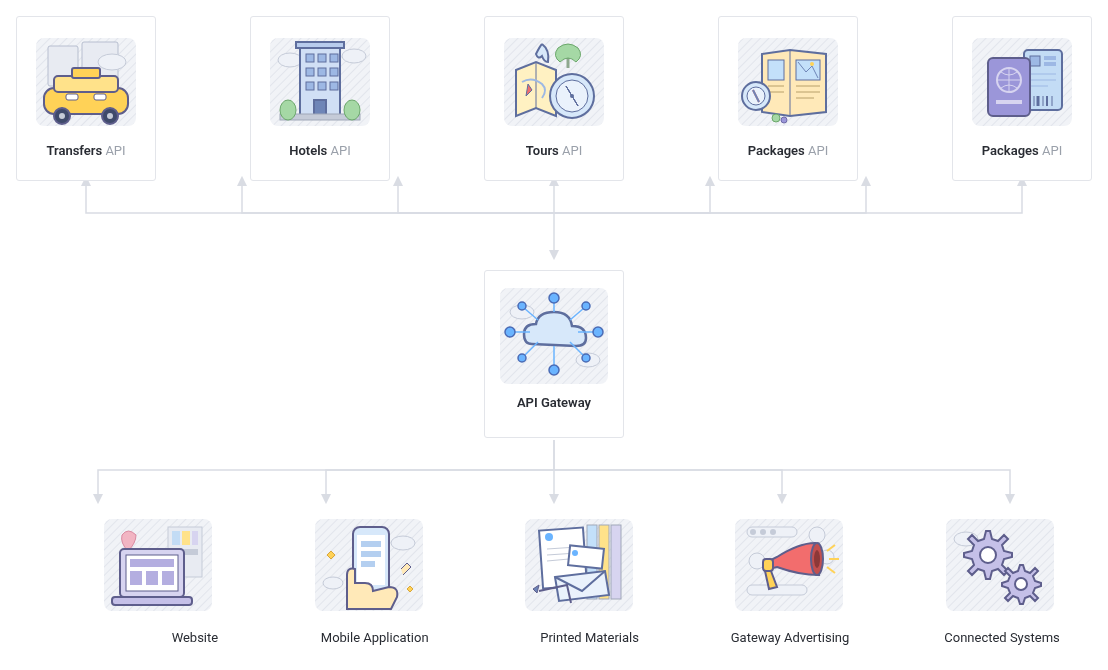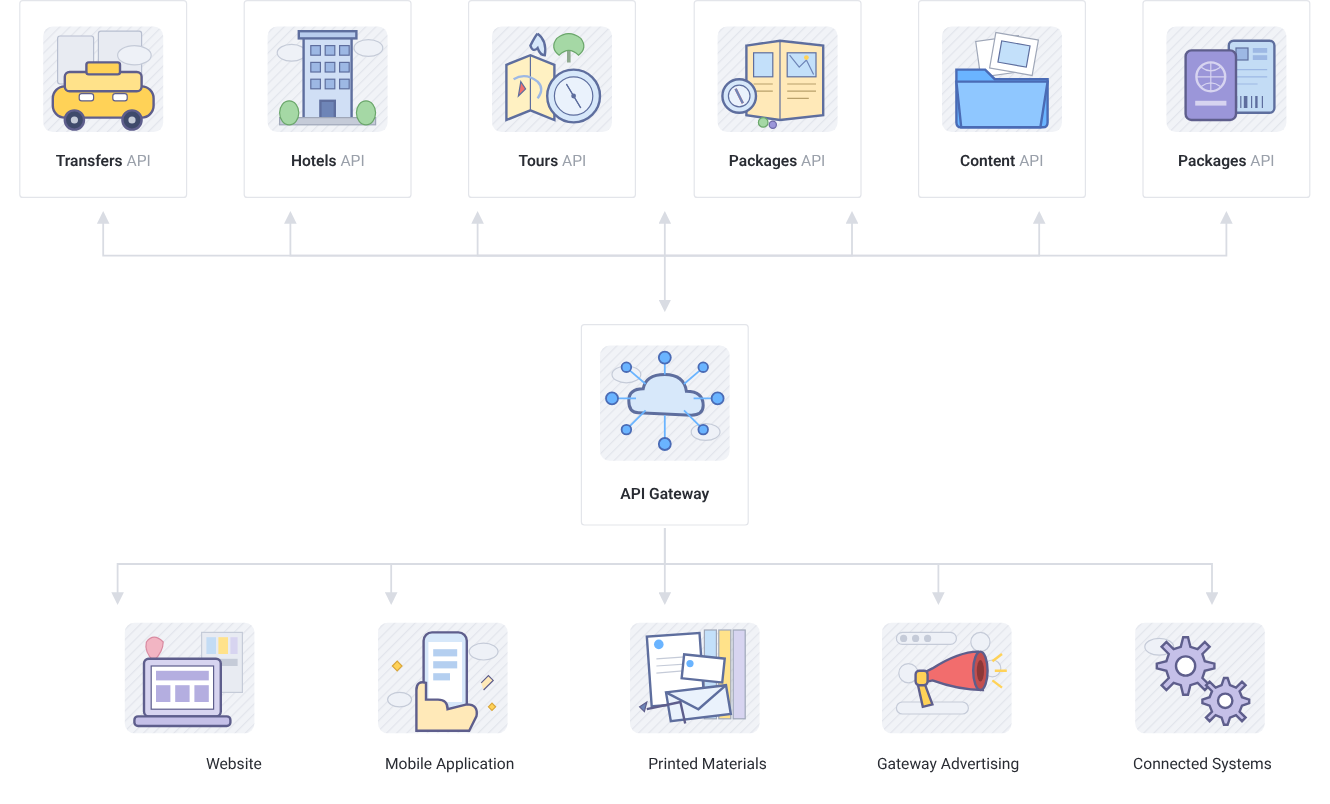--- a/index.html
+++ b/index.html
@@ -1,26 +1,26 @@
 <!DOCTYPE html>
 <html><head>
 <meta charset="utf-8">
 <style>
   * { box-sizing: border-box; margin: 0; padding: 0; }
   body { font-family: -apple-system, BlinkMacSystemFont, "Segoe UI", Roboto, sans-serif; background: #fff; width: 1108px; height: 670px; overflow: hidden; }
   .diagram { position: relative; width: 1108px; height: 670px; }
-  .api-row { position: absolute; top: 0; left: 0; right: 0; display: flex; justify-content: space-between; padding: 0 16px; align-items: center; }
+  .api-row { position: absolute; top: 0; left: 0; right: 0; display: flex; justify-content: space-between; padding: 16px 16px; align-items: center; }
   .api-card { width: 140px; height: 165px; border: 1px solid #E3E5EA; border-radius: 3px; background: #fff; display: flex; flex-direction: column; align-items: center; padding: 10px 8px; }
   .api-card .icon { width: 120px; height: 110px; display:flex; align-items:center; justify-content:center; }
   .api-card .label { font-size: 13px; color: #292C33; margin-top: 6px; text-align:center; white-space:nowrap; }
   .api-card .label .light { color: #9AA0AA; font-weight: 400; }
   .api-card .label .bold { font-weight: 600; color: #292C33; }
   .center-card { position: absolute; top: 270px; left: 50%; transform: translateX(-50%); width: 140px; height: 168px; border: 1px solid #E3E5EA; border-radius: 3px; background:#fff; display:flex; flex-direction:column; align-items:center; padding:10px 8px; }
   .center-card .icon { width: 120px; height: 110px; display:flex; align-items:center; justify-content:center; }
-  .center-card .label { font-size: 13px; font-weight: 600; color:#292C33; margin-top:14px; }
+  .center-card .label { font-size: 13px; font-weight: 600; color:#292C33; margin-top:4px; }
   .client-row { position: absolute; top: 510px; left: 0; right: 0; display: flex; justify-content: space-around; padding: 0 28px; }
   .client-card { width: 170px; display:flex; flex-direction:column; align-items:flex-end; }
   .client-card .icon { width: 120px; height: 110px; display:flex; align-items:center; justify-content:center; }
   .client-card .label { font-size: 13px; color: #292C33; margin-top: 10px; white-space:nowrap; }
   svg.connector { position: absolute; left: 0; top: 0; pointer-events: none; }
   .hatch { fill: url(#hatch); }
 </style>
 </head>
 <body>
 
@@ -151,33 +151,20 @@
           <circle cx="24" cy="64" r="9" fill="#EAF2FC" stroke="#5E6E9E"></circle>
           <path d="M 21 58 L 27 70" stroke="#F26D6D" stroke-width="2"></path>
           <path d="M 27 70 L 21 58" stroke="#6E85B7" stroke-width="2"></path>
           <circle cx="44" cy="86" r="4" fill="#A5D8A5" stroke="#6BA76B"></circle>
           <circle cx="52" cy="88" r="3" fill="#9B96D9" stroke="#6E6AA8"></circle>
         </svg>
       </div>
       <div class="label"><span class="bold">Packages</span> <span class="light">API</span></div>
     </div>
 
-    <div class="api-card">
-      <div class="icon">
-        <svg width="112" height="100" viewBox="0 0 112 100">
-          <rect x="6" y="6" width="100" height="88" rx="8" class="hatch"></rect>
-          <rect x="36" y="16" width="36" height="30" fill="#fff" stroke="#9FA7B8" transform="rotate(-8 54 31)"></rect>
-          <rect x="48" y="14" width="36" height="30" fill="#fff" stroke="#9FA7B8" transform="rotate(10 66 29)"></rect>
-          <rect x="54" y="20" width="24" height="18" fill="#C3E0FA" stroke="#5E6E9E" transform="rotate(10 66 29)"></rect>
-          <path d="M 18 42 L 42 42 L 50 50 L 94 50 L 94 86 Q 94 90 90 90 L 22 90 Q 18 90 18 86 Z" fill="#6AB4FF" stroke="#4A6BB5" stroke-width="2"></path>
-          <path d="M 18 52 L 94 52 L 88 90 L 22 90 Z" fill="#8FC7FF" stroke="#4A6BB5" stroke-width="2"></path>
-        </svg>
-      </div>
-      <div class="label"><span class="bold">Content</span> <span class="light">API</span></div>
-    </div>
 
     <div class="api-card">
       <div class="icon">
         <svg width="112" height="100" viewBox="0 0 112 100">
           <rect x="6" y="6" width="100" height="88" rx="8" class="hatch"></rect>
           <rect x="58" y="18" width="38" height="60" rx="4" fill="#C3DCF5" stroke="#5E6E9E" stroke-width="2"></rect>
           <rect x="64" y="24" width="10" height="10" fill="#9DB8E4" stroke="#5E6E9E"></rect>
           <rect x="78" y="24" width="12" height="4" fill="#9DB8E4"></rect>
           <rect x="78" y="30" width="12" height="4" fill="#9DB8E4"></rect>
           <line x1="64" y1="42" x2="90" y2="42" stroke="#9DB8E4"></line>

